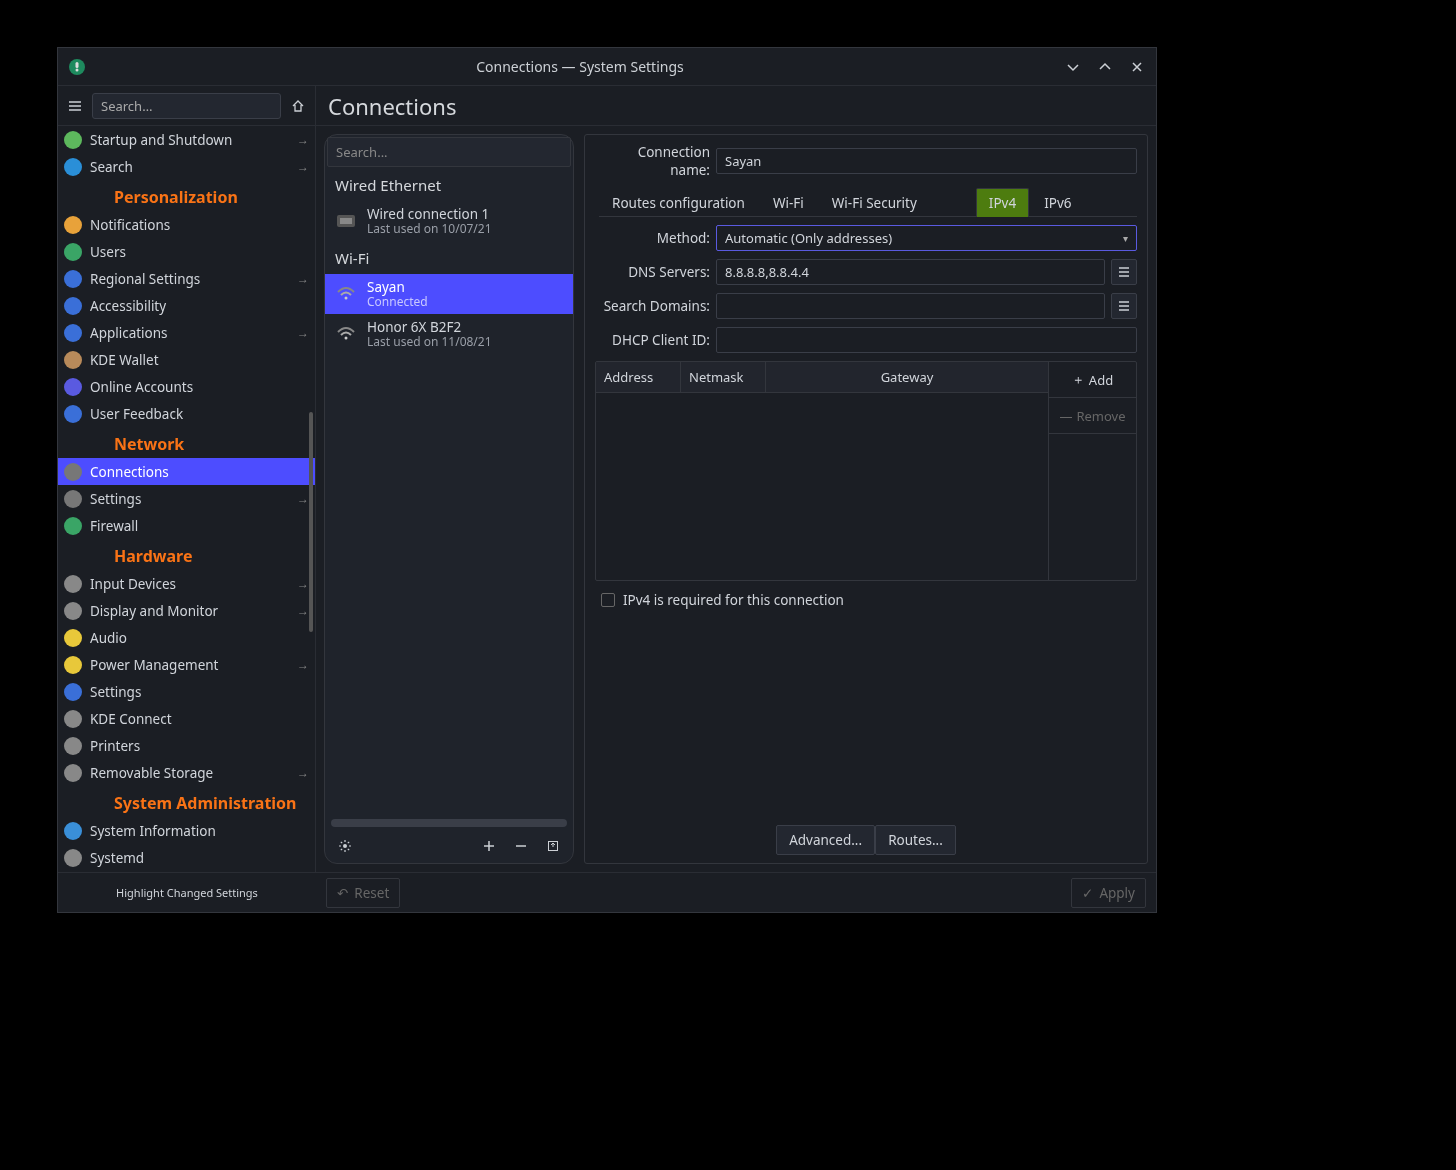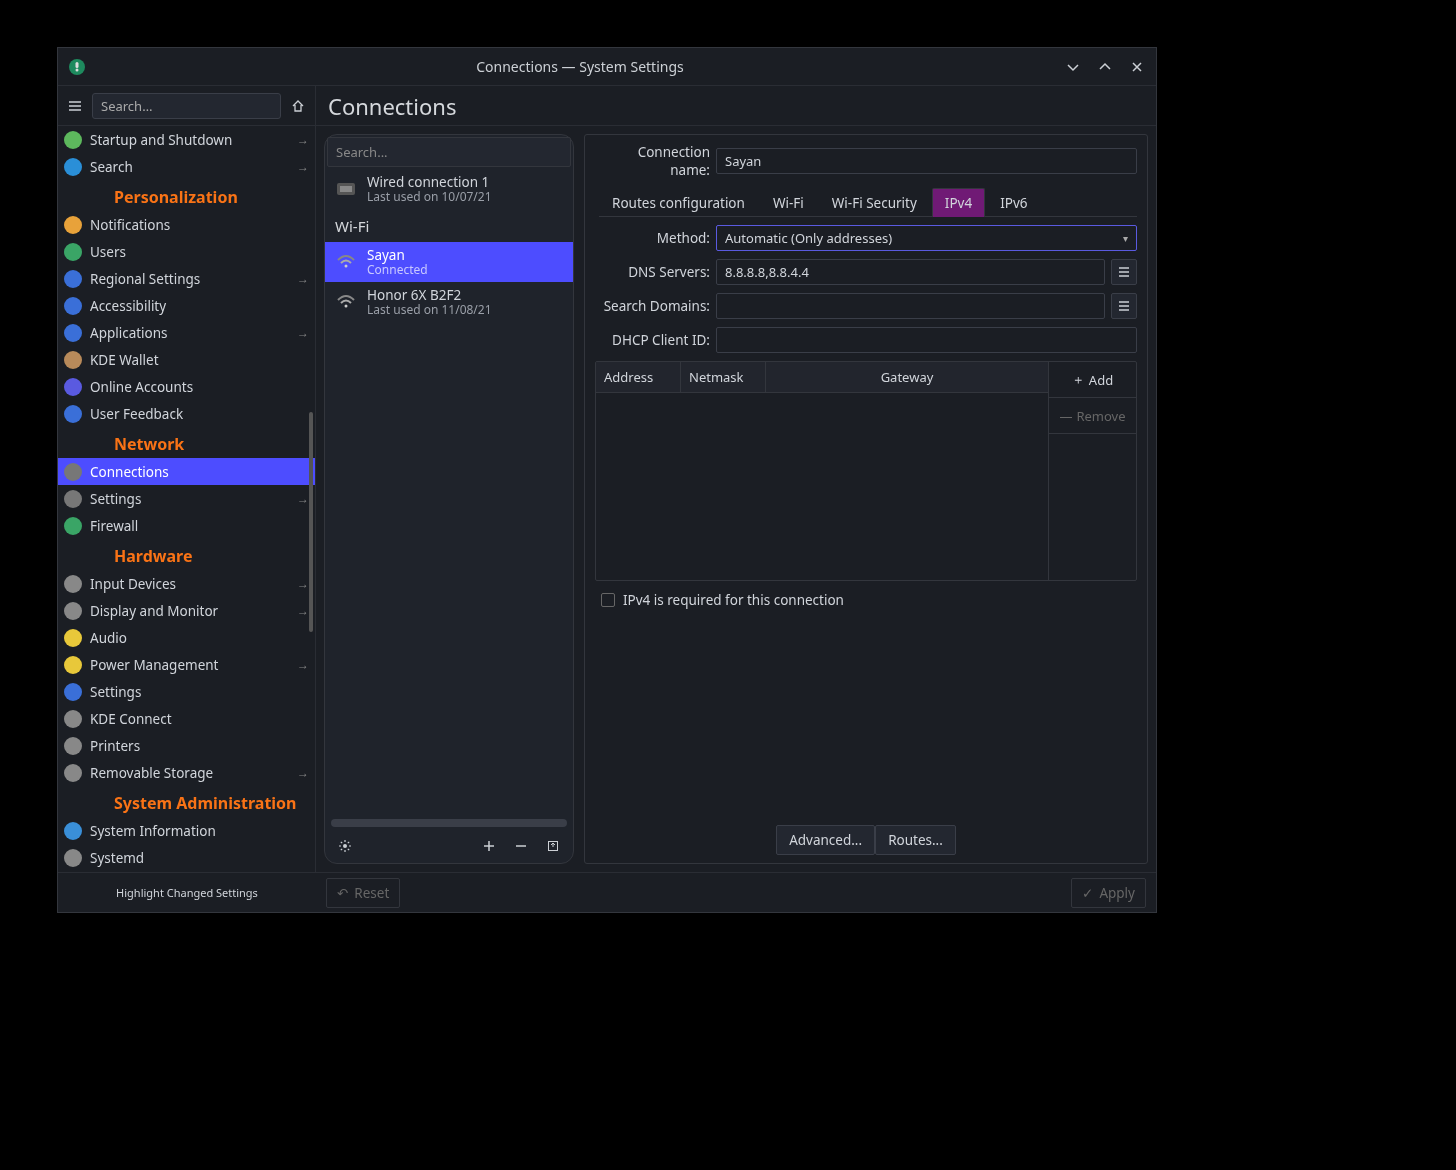--- a/index.html
+++ b/index.html
@@ -43,21 +43,21 @@
 .conn-toolbar { height:34px; display:flex; align-items:center; justify-content:space-between; padding:0 10px; font-size:14px; }
 .tb-btn { width:20px; height:20px; display:flex; align-items:center; justify-content:center; cursor:pointer; color:#ccd0d5; }
 .tb-group { display:flex; gap:12px; }
 .detail { flex:1; border:1px solid #33363d; border-radius:3px; padding:8px 10px; display:flex; flex-direction:column; gap:8px; min-width:0; }
 .row { display:flex; align-items:center; gap:6px; }
 .row-label { width:115px; text-align:right; color:#d1d5db; font-size:13.5px; }
 .txt-input { flex:1; height:26px; background:#1b1e24; border:1px solid #3a3e48; border-radius:2px; color:#d1d5db; padding:0 8px; font-size:13px; }
 .edit-btn { width:26px; height:26px; border:1px solid #3a3e48; border-radius:2px; display:flex; align-items:center; justify-content:center; cursor:pointer; background:#232730; }
 .tabs { display:flex; gap:2px; border-bottom:1px solid #33363d; margin-left:4px; }
 .tab { padding:5px 12px; cursor:pointer; color:#d1d5db; font-size:13.5px; border:1px solid transparent; border-bottom:none; border-radius:2px 2px 0 0; position:relative; top:1px; }
-.tab.active { background:#701a75; border-color:#33363d; }
+.tab.active { background:#4d7c0f; border-color:#33363d;margin-left:44px; }
 .select-box { flex:1; height:26px; background:#1b1e24; border:1px solid #5a5ae0; border-radius:2px; display:flex; align-items:center; padding:0 8px; justify-content:space-between; cursor:pointer; font-size:13px; }
 .chev { font-size:10px; color:#aaa; }
 .routes-table { border:1px solid #33363d; border-radius:2px; display:flex; min-height:220px; }
 .rt-cols { flex:1; display:flex; flex-direction:column; }
 .rt-head { display:flex; border-bottom:1px solid #33363d; background:#22252d; }
 .rt-h { padding:6px 8px; font-size:13px; color:#d1d5db; border-right:1px solid #33363d; }
 .rt-h:last-child { border-right:none; }
 .rt-body { flex:1; }
 .rt-btns { width:88px; border-left:1px solid #33363d; display:flex; flex-direction:column; }
 .rt-btn { height:36px; display:flex; align-items:center; justify-content:center; gap:4px; cursor:pointer; color:#d1d5db; font-size:13px; border-bottom:1px solid #33363d; }
@@ -228,20 +228,21 @@
         </div>
     </div>
 
     <div class="main-col">
       <div class="main-header">Connections</div>
       <div class="content">
 
         <div class="conn-list">
           <div class="conn-search">Search...</div>
           <div id="conn-groups">
+              <div class="conn-group-h">Wired Ethernet</div>
               <div class="conn-item">
                 <div class="conn-ic">
                   <svg width="20" height="16" viewBox="0 0 20 16">
                     <rect x="1" y="2" width="18" height="12" rx="2" fill="#555"></rect>
                     <rect x="4" y="5" width="12" height="6" fill="#888"></rect>
                   </svg>
                 </div>
       <div class="conn-text">
         <span class="conn-name">Wired connection 1</span>
         <span class="conn-sub">Last used on 10/07/21</span>

